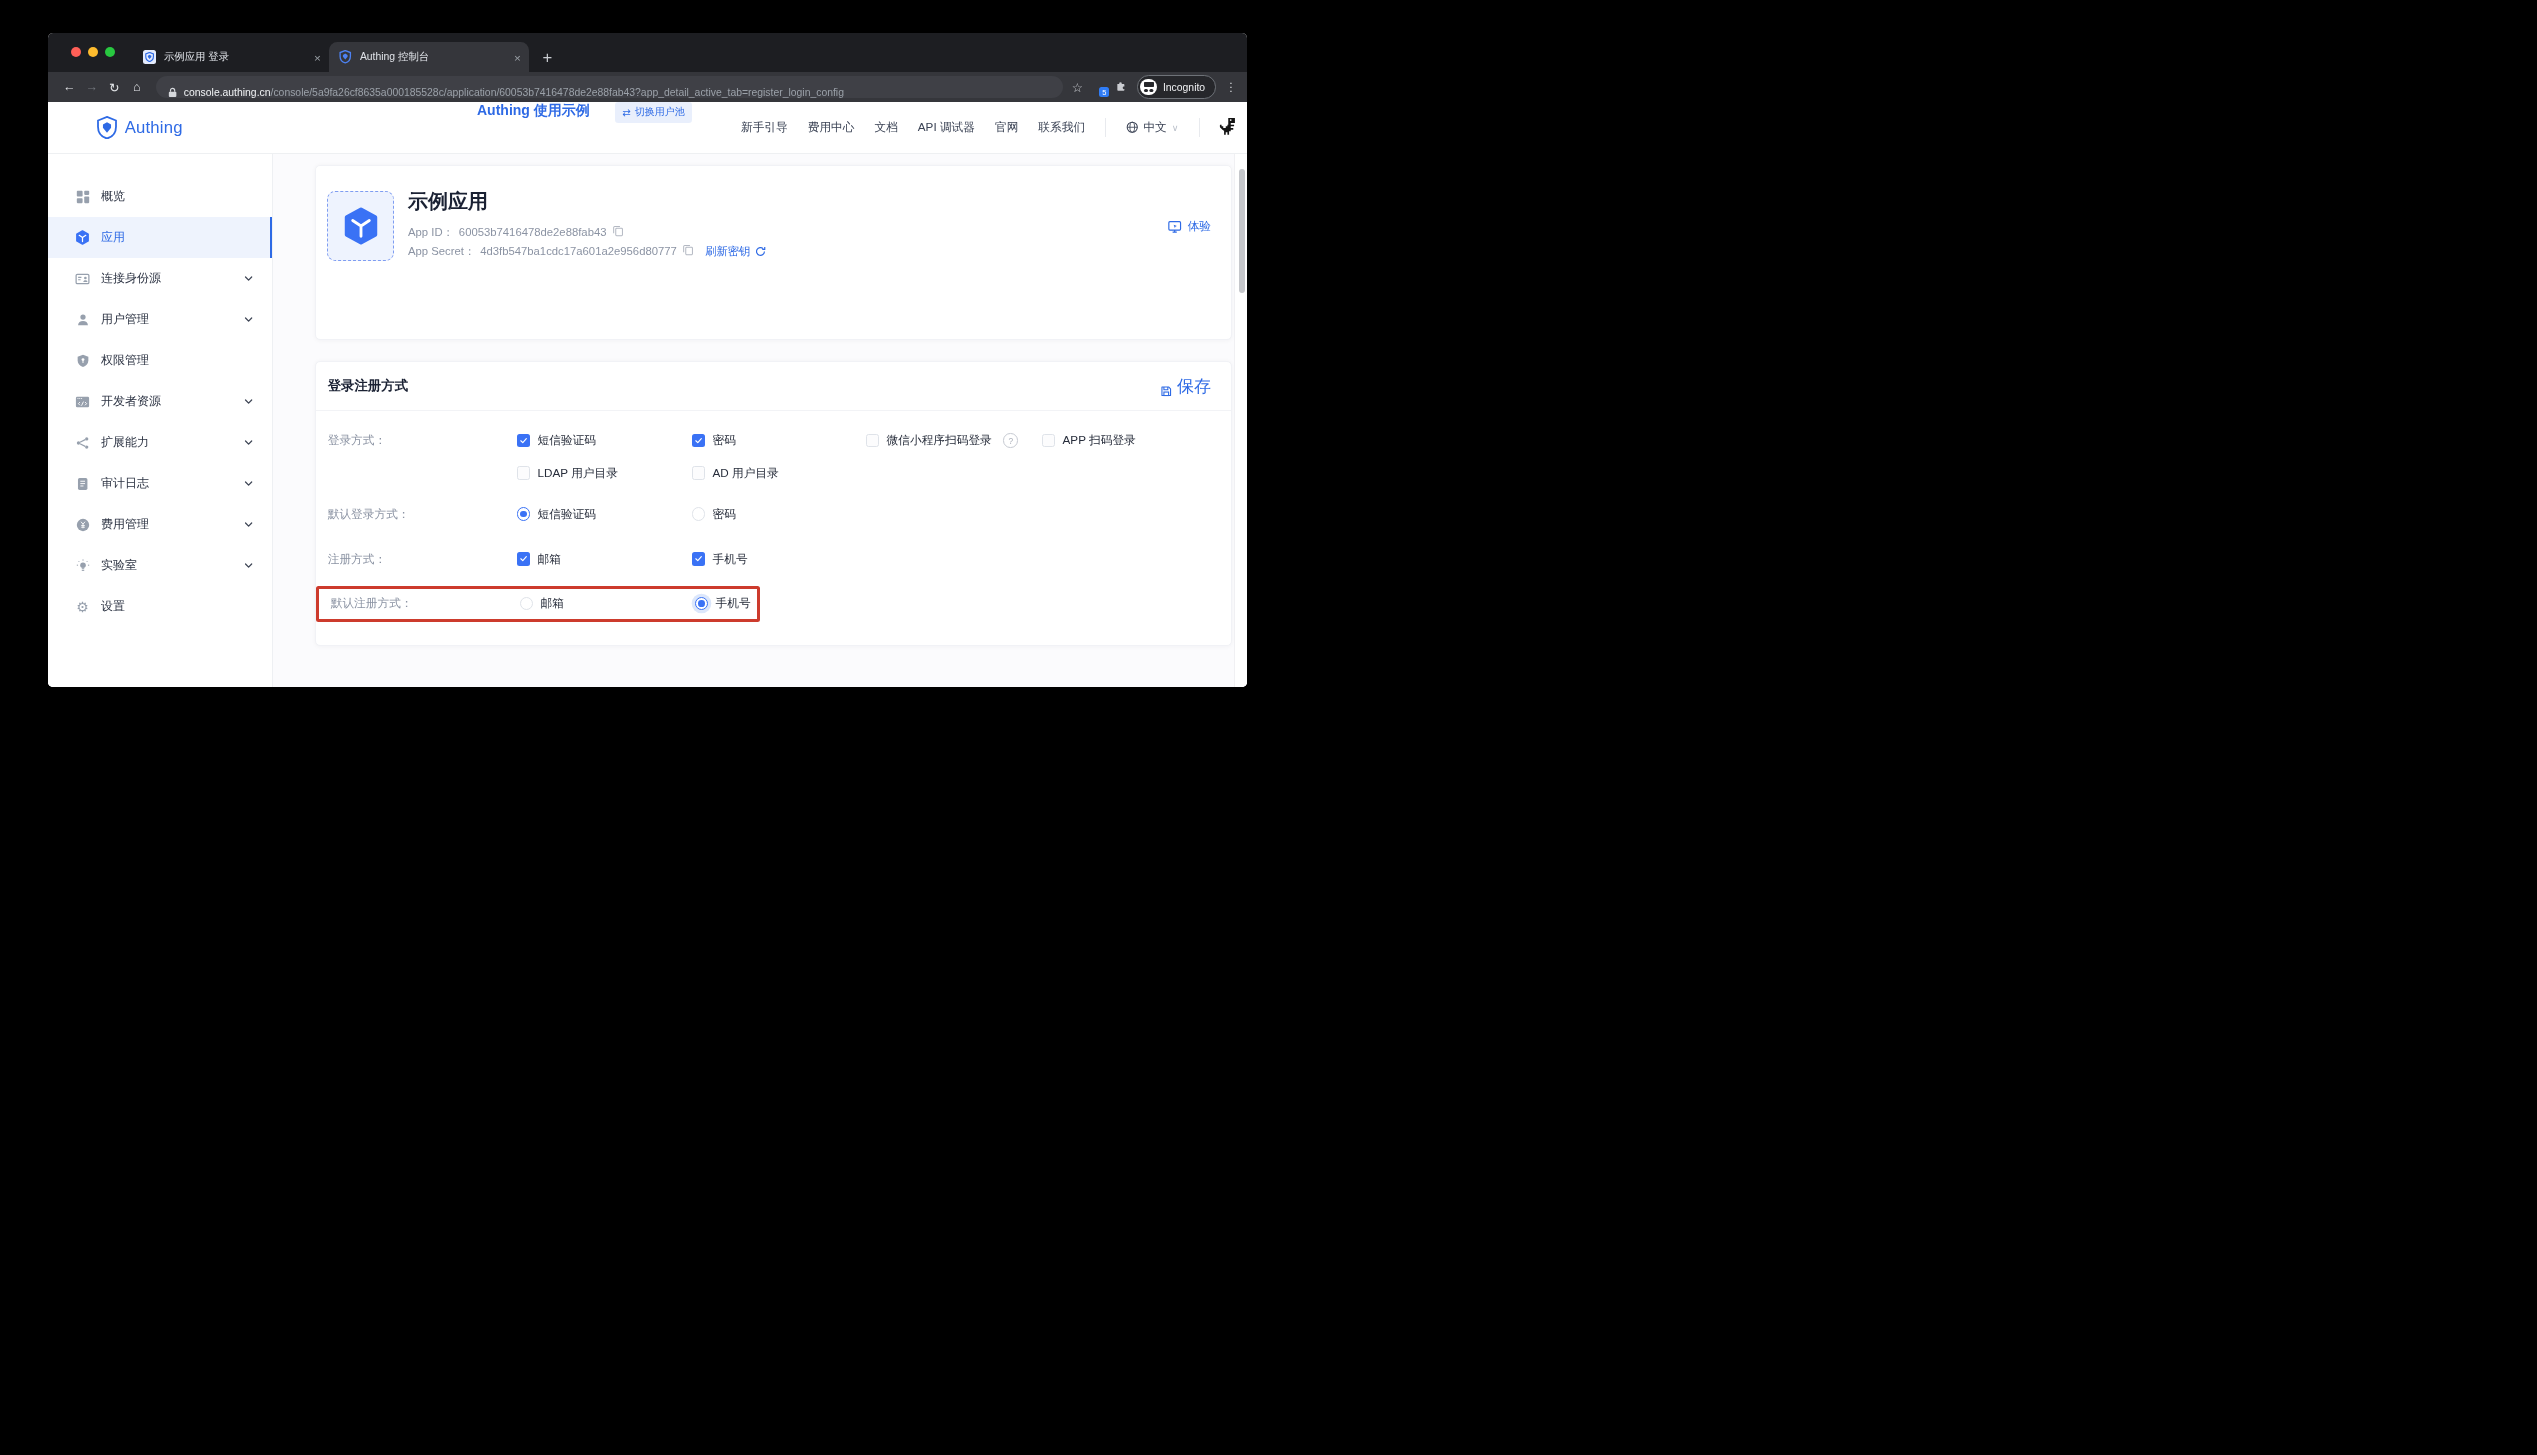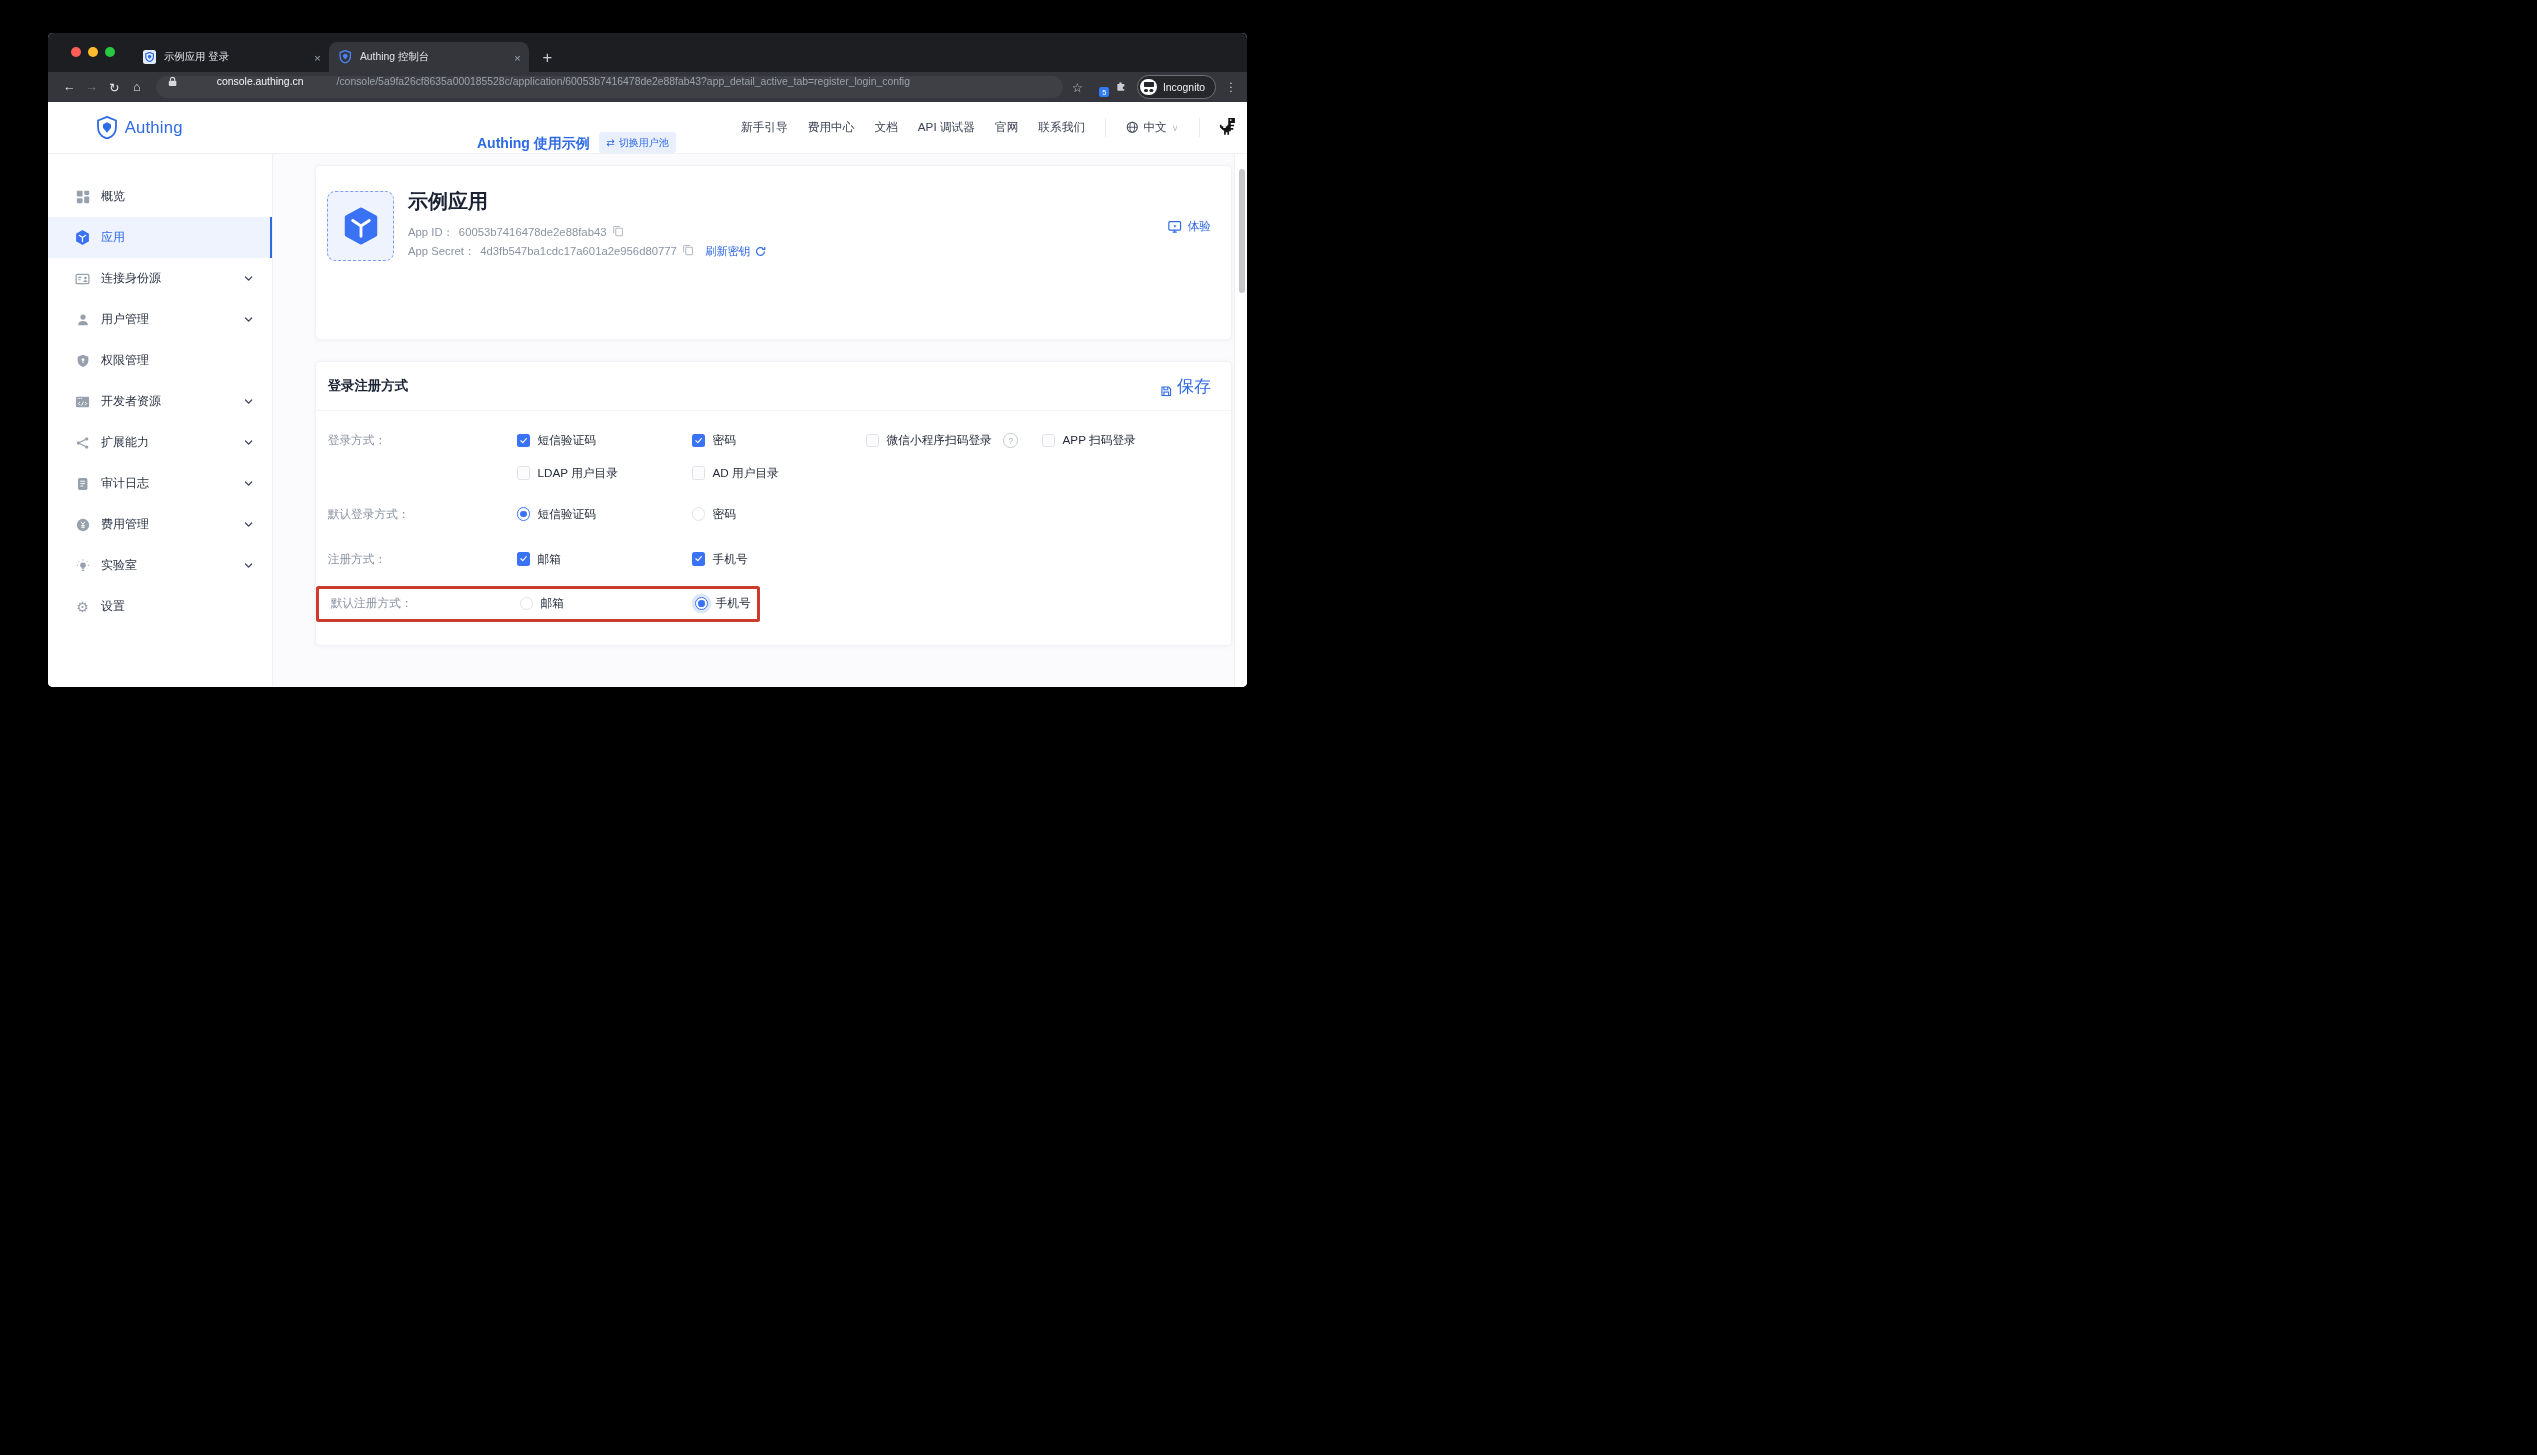--- a/index.html
+++ b/index.html
@@ -19,43 +19,43 @@
   .tab2{background:#35363b;border-radius:8.3px 8.3px 0 0;width:200px;}
   .favicon{width:13.4px;height:13.4px;margin-right:7.5px;flex:none;display:flex;align-items:center;justify-content:center;}
   .fav-lite{background:#e4ebfc;border-radius:2.5px;}
   .tab .ttl{flex:1;font-size:10.4px;color:#e0e3e8;white-space:nowrap;overflow:hidden;}
   .tab .close{color:#9aa0a6;font-size:11.7px;margin-left:6.7px;}
   .newtab{color:#c8cbd0;font-size:16.7px;margin:0 0 5.8px 13.4px;line-height:1;}
 
   .toolbar{height:30px;background:#35363b;display:flex;align-items:center;padding:0 10px;}
   .navbtn{width:22.5px;text-align:center;color:#e6e8eb;font-size:12.5px;}
   .navbtn.dim{color:#75797f;}
-  .omnibox{flex:1;height:22px;background:#3f4046;border-radius:11px;display:flex;align-items:flex-start;
-           padding:0 11.7px;margin:0 8.3px;font-size:10.4px;color:#9ba1a9;white-space:nowrap;overflow:hidden;gap:33px;}
+  .omnibox{flex:1;height:22px;background:#3f4046;border-radius:11px;display:flex;align-items:flex-end;
+           padding:0 11.7px;margin:0 8.3px;font-size:10.4px;color:#9ba1a9;white-space:nowrap;overflow:hidden;}
   .omnibox .lock{margin-right:6.7px;display:flex;}
   .omnibox .host{color:#f2f4f6;}
   .tbr{display:flex;align-items:center;gap:9.2px;}
   .star{color:#caccd1;font-size:12.5px;}
   .dl{position:relative;width:14px;height:14px;}
   .dl .cir{width:12.5px;height:12.5px;border-radius:50%;background:#83868c;opacity:.55;}
   .dl .badge{position:absolute;right:-3.3px;bottom:-3.3px;background:#2f7cf6;color:#fff;font-size:7.5px;
              width:10px;height:10px;border-radius:2.5px;display:flex;align-items:center;justify-content:center;}
   .incog{height:22px;border:0.8px solid #6e7278;border-radius:11.7px;background:#26272b;display:flex;
          align-items:center;gap:5.8px;padding:0 10px 0 2.5px;color:#f0f1f3;font-size:10.4px;}
   .face{width:16.7px;height:16.7px;border-radius:50%;background:#fff;position:relative;}
   .face::before{content:'';position:absolute;left:3.3px;top:3.3px;width:10px;height:5px;background:#26272b;border-radius:0.8px;}
   .face::after{content:'';position:absolute;left:3.8px;top:10px;width:3.8px;height:3.8px;border-radius:50%;
                background:#26272b;box-shadow:5.4px 0 0 #26272b;}
   .dots{color:#d3d5d9;font-size:11.7px;}
 
   
   .appheader{height:51px;background:#fff;border-bottom:0.8px solid #eef0f2;position:relative;}
   .logo{position:absolute;left:48px;top:0;height:51px;display:flex;align-items:center;gap:6.7px;}
   .logo-text{font-size:16.7px;color:#2e6ae5;font-weight:500;letter-spacing:0.2px;text-align:center;}
-  .pool{position:absolute;left:429px;top:0;height:51px;display:flex;align-items:flex-end;gap:9px;}
+  .pool{position:absolute;left:429px;top:0;height:51px;display:flex;align-items:flex-start;gap:25px;}
   .pool-title{font-size:14px;font-weight:700;color:#2e6ae5;}
   .pool-switch{background:#e9effc;color:#2e6ae5;font-size:10px;padding:3.3px 7.5px;border-radius:3.3px;
                display:flex;gap:4.2px;align-items:center;}
   .hnav{position:absolute;right:11.7px;top:0;height:51px;display:flex;align-items:center;gap:20px;
         font-size:11.7px;color:#3a4254;}
   .hdiv{width:0.8px;height:18.4px;background:#e8eaee;}
   .lang{display:flex;align-items:center;gap:5px;}
   .lang .chev{color:#b9bfc9;font-size:9.2px;}
 
   

